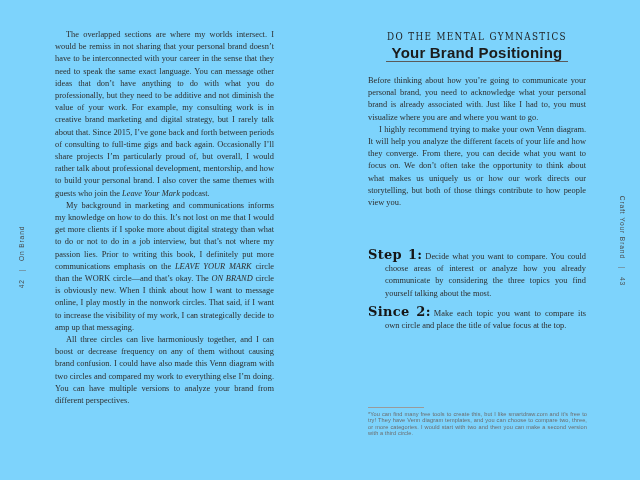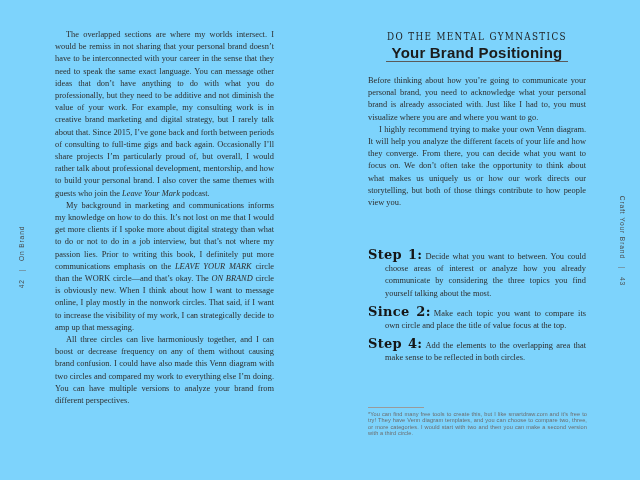--- a/index.html
+++ b/index.html
@@ -93,23 +93,22 @@
     </div>
   </header>
 
   <section class="textblock right-body">
     <p class="body">Before thinking about how you’re going to communicate your personal brand, you need to acknowledge what your personal brand is already associated with. Just like I had to, you must visualize where you are and where you want to go.</p>
     <p class="body indent">I highly recommend trying to make your own Venn diagram. It will help you analyze the different facets of your life and how they converge. From there, you can decide what you want to focus on. We don’t often take the opportunity to think about what makes us uniquely us or how our work directs our storytelling, but both of those things contribute to how people view you.</p>
   </section>
 
 
   <section class="steps">
-    <p class="step"><span class="step-label">Step 1:</span><span class="step-text">Decide what you want to between. You could choose areas of interest or analyze how you already communicate by considering the three topics you find yourself talking about the most.</span></p>
+    <p class="step"><span class="step-label">Step 1:</span><span class="step-text">Decide what you want to compare. You could choose areas of interest or analyze how you already communicate by considering the three topics you find yourself talking about the most.</span></p>
     <p class="step"><span class="step-label">Since 2:</span><span class="step-text">Make each topic you want to compare its own circle and place the title of value focus at the top.</span></p>
-    <p class="step"><span class="step-label">Step 4:</span><span class="step-text">Add the elements to the overlapping area that make sense to be reflected in both circles.</span></p>
   </section>
 
   <div class="footnote-block">
     <div class="footnote-rule"></div>
     <p class="footnote">*You can find many free tools to create this, but I like smartdraw.com and it’s free to try! They have Venn diagram templates, and you can choose to compare two, three, or more categories. I would start with two and then you can make a second version with a third circle.</p>
   </div>
 
   <aside class="folio folio-right">
     <span>Craft Your Brand</span>
     <span class="divider">|</span>

